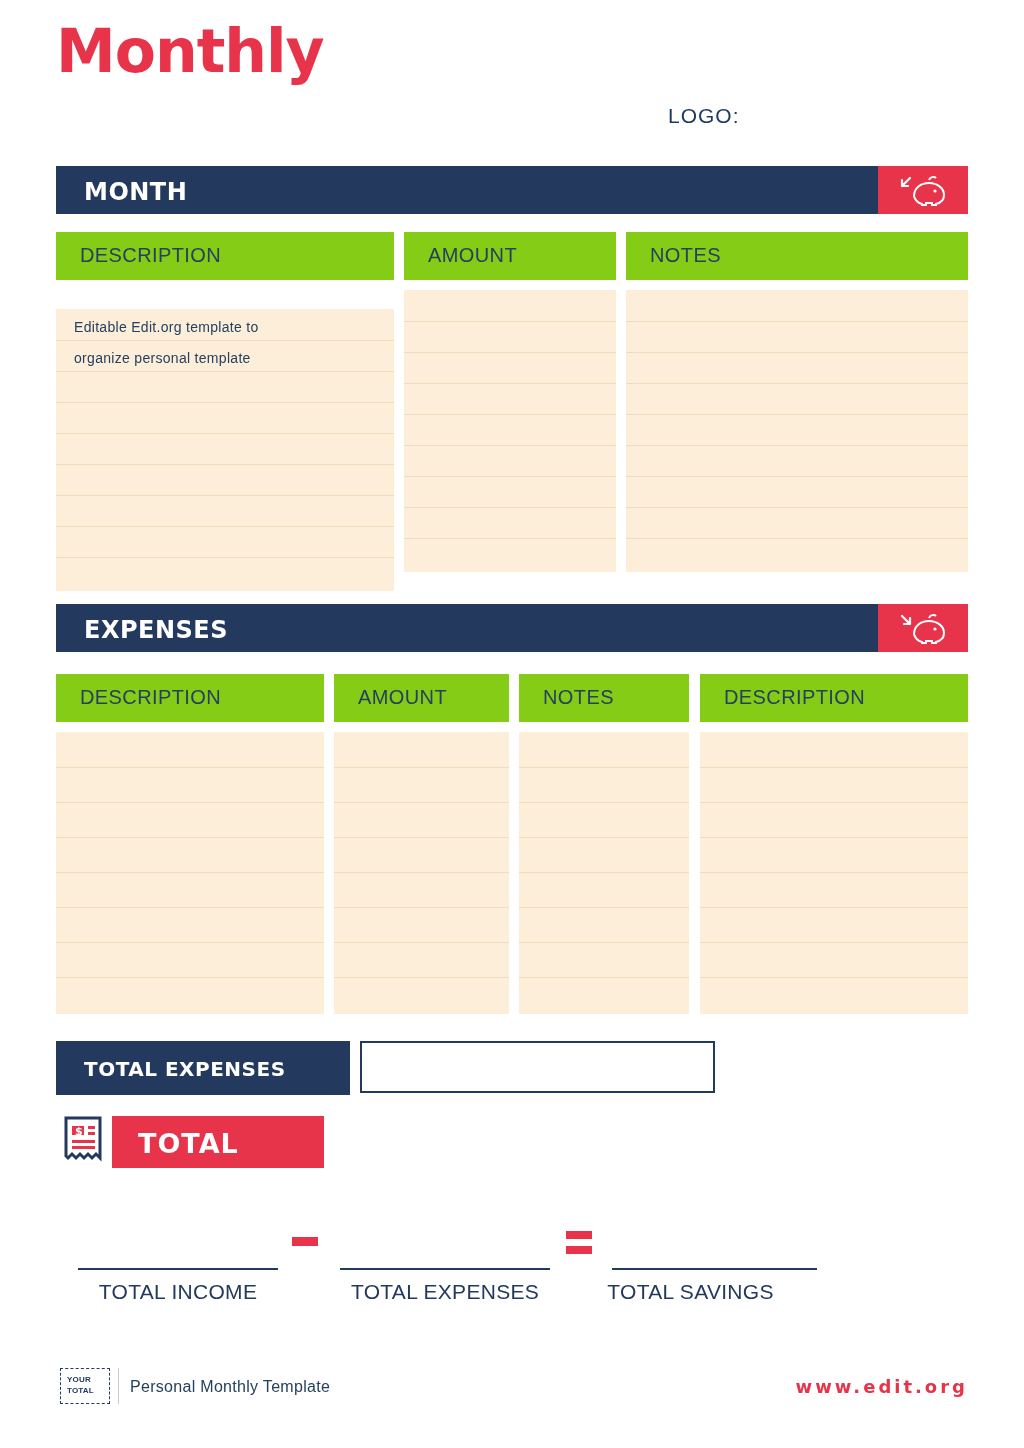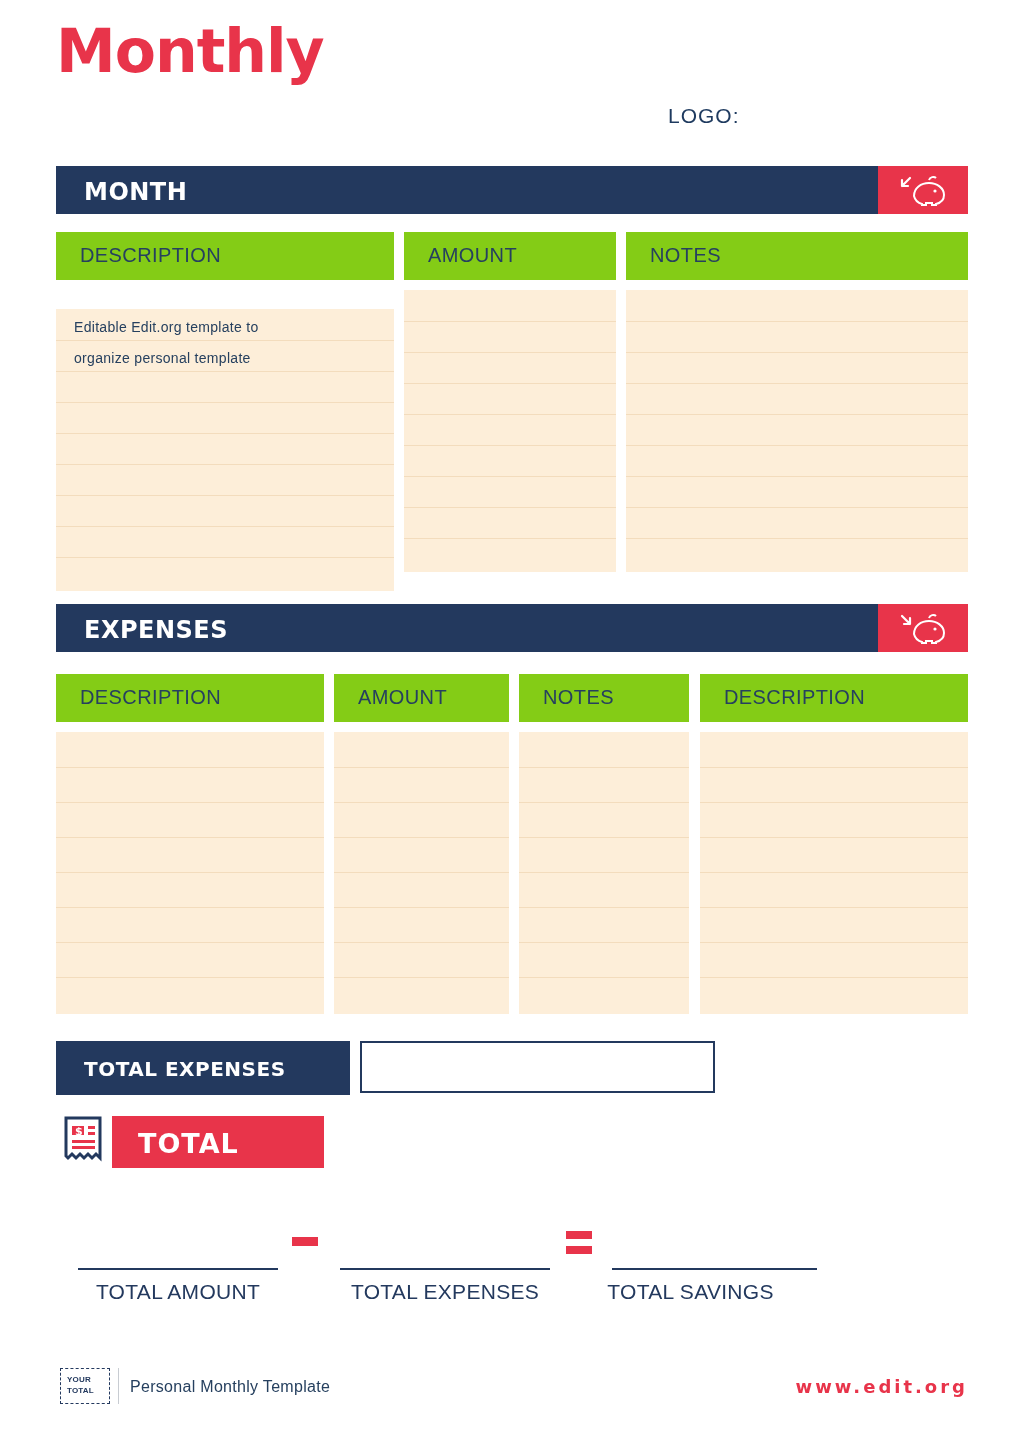--- a/index.html
+++ b/index.html
@@ -417,21 +417,21 @@
     <div class="txt">TOTAL</div>
   </div>
 
   <div class="eq-line" style="left:78px; top:1268px; width:200px;"></div>
   <div class="minus-sign"></div>
   <div class="eq-line" style="left:340px; top:1268px; width:210px;"></div>
   <div class="equals-sign"></div>
   <div class="equals-sign2"></div>
   <div class="eq-line" style="left:612px; top:1268px; width:205px;"></div>
 
-  <div class="eq-caption" style="left:78px; top:1280px; width:200px;">TOTAL AMOUNT</div>
+  <div class="eq-caption" style="left:78px; top:1280px; width:200px;">TOTAL INCOME</div>
   <div class="eq-caption" style="left:330px; top:1280px; width:230px;">TOTAL EXPENSES</div>
   <div class="eq-caption" style="left:583px; top:1280px; width:215px;">TOTAL SAVINGS</div>
 
   <div class="footer-logo">
     <div class="l1">YOUR</div>
     <div class="l2">TOTAL</div>
   </div>
   <div class="footer-divider"></div>
   <div class="footer-text">Personal Monthly Template</div>
   <div class="footer-url">www.edit.org</div>

